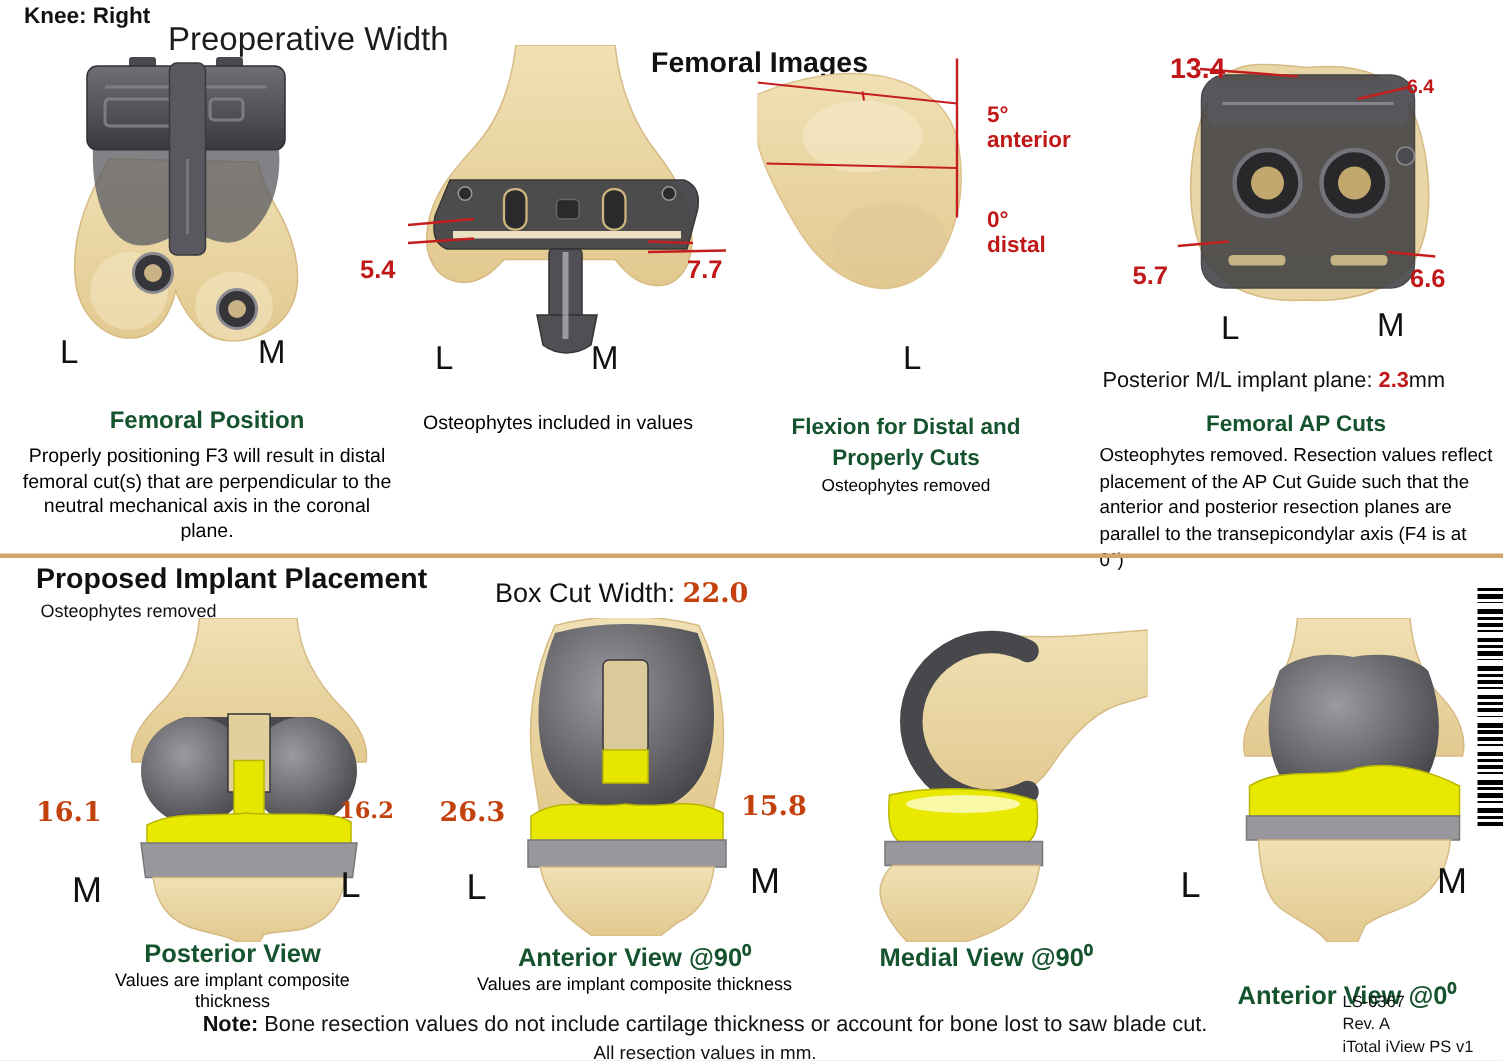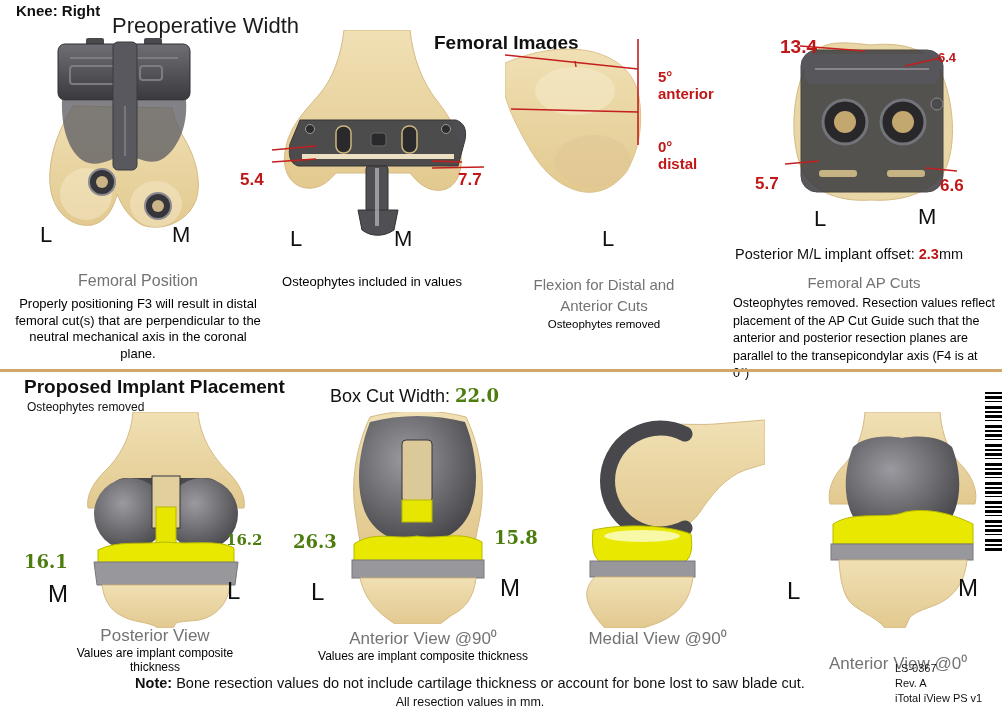--- a/index.html
+++ b/index.html
@@ -5,24 +5,24 @@
   html,body{margin:0;padding:0;background:#e8e8e8;}
   #canvas{
     position:relative;width:1002px;height:707px;background:#ffffff;
     overflow:hidden;font-family:"Liberation Sans",sans-serif;color:#111;
   }
   .abs{position:absolute;}
   .bold{font-weight:bold;}
   .center{text-align:center;}
   .right{}
   .red-sans{color:#c01818;font-weight:bold;font-family:"Liberation Sans",sans-serif;}
-  .red-serif{color:#4d7c0f;font-weight:bold;font-family:"DejaVu Serif",serif;}
+  .red-serif{color:#c2410c;font-weight:bold;font-family:"DejaVu Serif",serif;}
   .marker{font-size:22px;color:#101010;font-family:"Liberation Sans",sans-serif;}
   .marker-lg{font-size:24px;color:#101010;}
-  .cap{font-weight:normal;font-size:16px;color:#737373;}
+  .cap{font-weight:bold;font-size:16px;color:#14532d;}
   .subcap{font-size:12px;color:#000;}
   .desc{font-size:13px;line-height:1.28;color:#000;}
   .divider{left:0;top:369px;width:1002px;height:3px;background:#d0a768;}
   .barcode{
     left:985px;top:392px;width:17px;height:160px;
     background:repeating-linear-gradient(180deg,
       #000 0 2px,#fff 2px 4px,#000 4px 7px,#fff 7px 9px,
       #000 9px 10px,#fff 10px 14px,#000 14px 17px,#fff 17px 19px);
   }
   svg{display:block;}
@@ -134,34 +134,34 @@
     <path d="M0,122 L34,119" stroke="#c41e1e" stroke-width="1.6"></path>
     <path d="M140,126 L172,129" stroke="#c41e1e" stroke-width="1.6"></path>
   </svg>
   <div class="abs red-sans" style="left:780px;top:36px;font-size:19px;">13.4</div>
   <div class="abs red-sans" style="left:938px;top:50px;font-size:13px;">6.4</div>
   <div class="abs red-sans" style="left:755px;top:174px;font-size:17px;">5.7</div>
   <div class="abs red-sans" style="left:940px;top:176px;font-size:17px;">6.6</div>
   <div class="abs marker" style="left:814px;top:206px;">L</div>
   <div class="abs marker" style="left:918px;top:204px;">M</div>
   <div class="abs" style="left:735px;top:246px;font-size:14.5px;">
-    <span>Posterior M/L implant offset:</span>
+    <span>Posterior M/L implant plane:</span>
     <span class="red-sans" style="font-size:14.5px;">2.3</span><span>mm</span>
   </div>
 
   <div class="abs center" style="left:10px;top:272px;width:256px;">
     <div class="cap">Femoral Position</div>
     <div class="desc" style="text-align:center;margin-top:6px;">Properly positioning F3 will result in distal femoral cut(s) that are perpendicular to the neutral mechanical axis in the coronal plane.</div>
   </div>
   <div class="abs center" style="left:268px;top:271px;width:208px;">
     <div class="subcap" style="font-size:13px;margin-top:3px;">Osteophytes included in values</div>
   </div>
   <div class="abs center" style="left:513px;top:274px;width:182px;">
     <div class="cap" style="font-size:15px;line-height:21px;">Flexion for Distal and</div>
-    <div class="cap" style="font-size:15px;line-height:21px;">Anterior Cuts</div>
+    <div class="cap" style="font-size:15px;line-height:21px;">Properly Cuts</div>
     <div class="subcap" style="font-size:11.5px;margin-top:2px;">Osteophytes removed</div>
   </div>
   <div class="abs" style="left:733px;top:274px;width:262px;">
     <div class="cap center" style="font-size:15px;">Femoral AP Cuts</div>
     <div class="desc" style="font-size:12.5px;line-height:1.4;margin-top:4px;">Osteophytes removed. Resection values reflect placement of the AP Cut Guide such that the anterior and posterior resection planes are parallel to the transepicondylar axis (F4 is at 0°)</div>
   </div>
 
   <div class="abs divider"></div>
 
   <div class="abs bold" style="left:24px;top:376px;font-size:19px;">Proposed Implant Placement</div>
@@ -177,21 +177,21 @@
     <rect x="30" y="66" width="116" height="40" rx="18" fill="#49494d"></rect>
     <circle cx="52" cy="102" r="36" fill="url(#lobeG)"></circle>
     <circle cx="124" cy="102" r="36" fill="url(#lobeG)"></circle>
     <rect x="74" y="64" width="28" height="52" fill="#e2cf9e" stroke="#35353a"></rect>
     <rect x="78" y="95" width="20" height="48" fill="#e6e600" stroke="#b8b800"></rect>
     <path d="M20,138 C40,128 60,133 87,130 C115,133 140,127 156,136 L156,152 L20,152 Z" fill="#e8e800" stroke="#b8b800"></path>
     <path d="M16,150 L160,150 L157,173 L19,173 Z" fill="#97979c" stroke="#77777c"></path>
     <path d="M24,173 L152,173 C150,191 140,201 128,206 C118,210 108,208 98,211 L95,216 L80,216
              C70,209 55,211 42,203 C30,196 26,186 24,173 Z" fill="url(#boneG)" stroke="#d6ba84"></path>
   </svg>
-  <div class="abs red-serif" style="left:24px;top:551px;font-size:18px;">16.1</div>
+  <div class="abs red-serif" style="left:24px;top:531px;font-size:18px;">16.1</div>
   <div class="abs red-serif" style="left:226px;top:531px;font-size:15px;">16.2</div>
   <div class="abs marker marker-lg" style="left:48px;top:580px;">M</div>
   <div class="abs marker marker-lg" style="left:227px;top:577px;">L</div>
   <div class="abs center" style="left:55px;top:626px;width:200px;">
     <div class="cap" style="font-size:17px;text-align:center;">Posterior View</div>
     <div class="subcap">Values are implant composite thickness</div>
   </div>
 
   <svg class="abs" style="left:340px;top:412px;" width="155" height="212" viewBox="0 0 155 212">
     <path d="M30,5 C16,35 10,70 16,105 L20,130 L135,130 L140,105 C146,70 140,35 126,5

